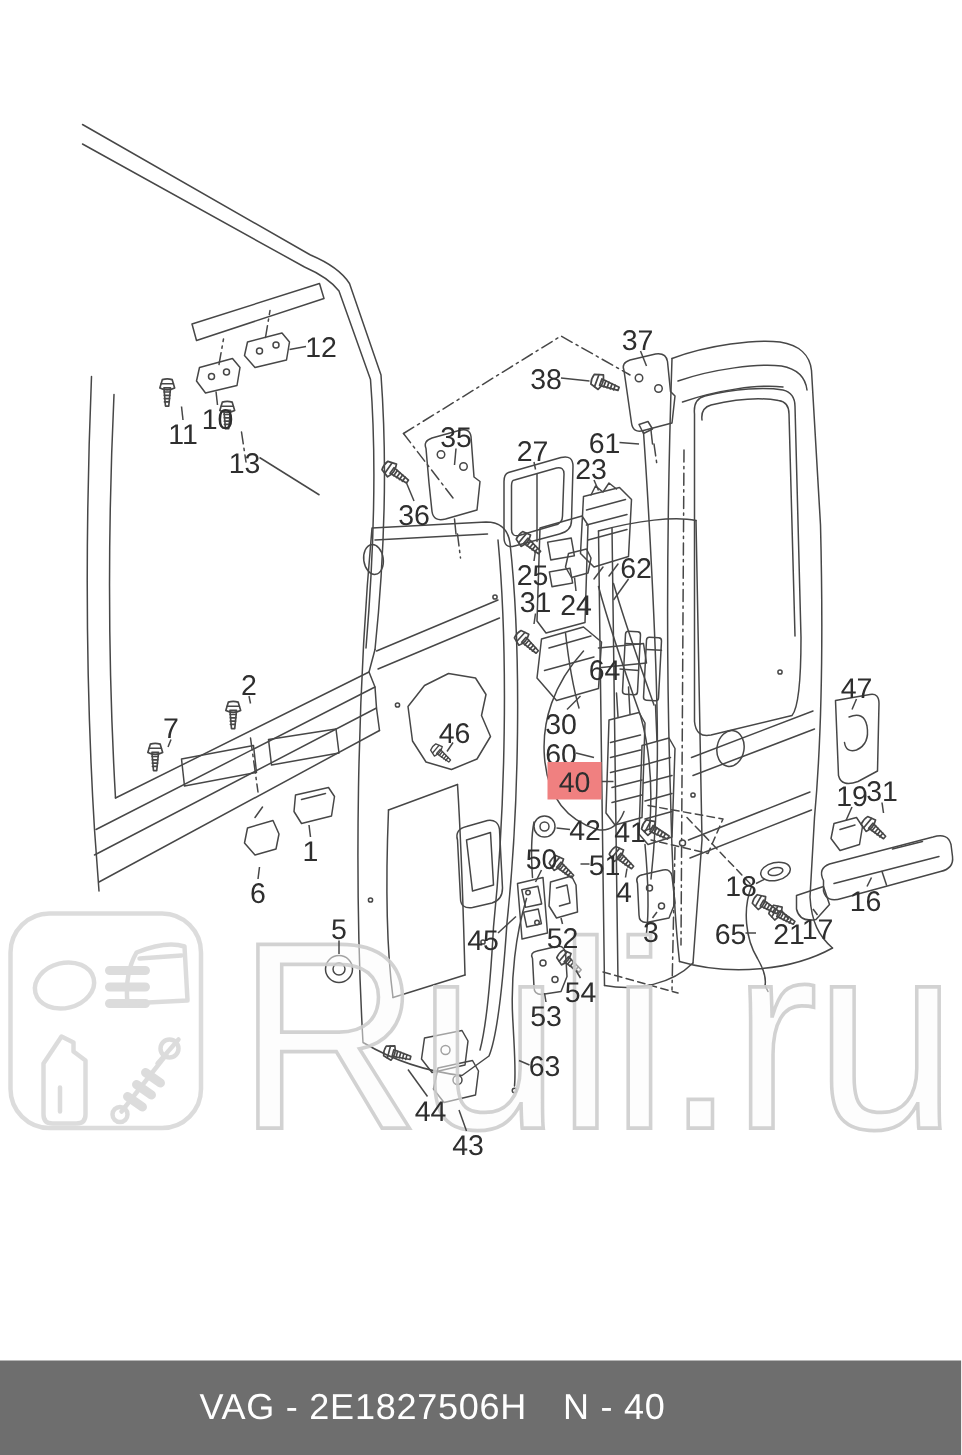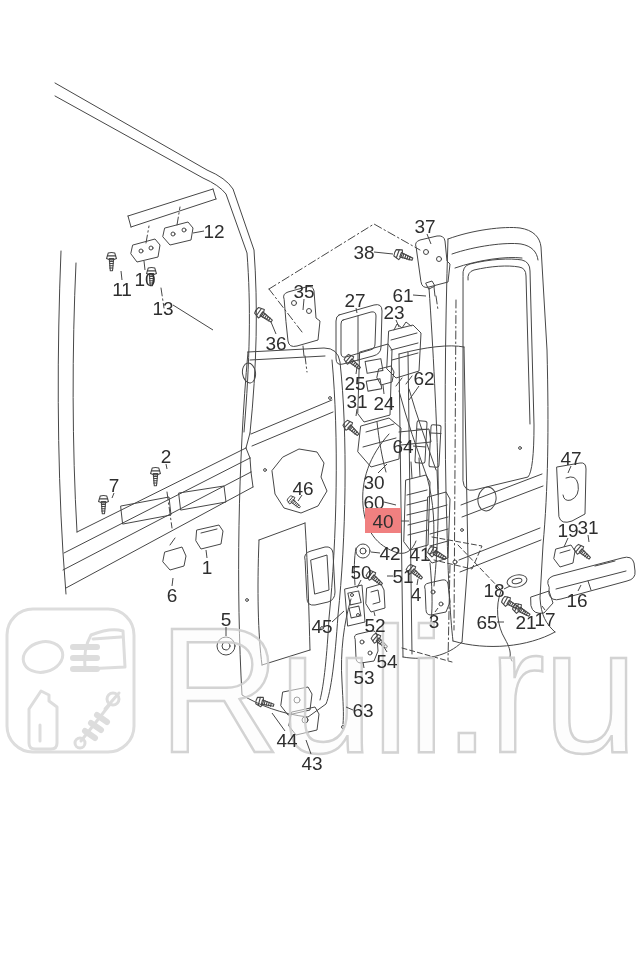--- a/index.html
+++ b/index.html
@@ -326,13 +326,18 @@
         <text x="207" y="574" class="plabel">1</text>
         <line x1="172" y1="586" x2="173" y2="578" class="leader"></line>
         <text x="172" y="602" class="plabel">6</text>
         <line x1="226" y1="627" x2="226" y2="636" class="leader"></line>
         <text x="226" y="626" class="plabel">5</text>
         <line x1="302" y1="495" x2="298" y2="501" class="leader"></line>
         <text x="303" y="495" class="plabel">46</text>
       </g>
 </svg>
 
+<div id="footer" style="background: rgb(110, 110, 110);">
+  <span>VAG - 2E1827506H</span>
+  <span class="gap"></span>
+  <span>N - 40</span>
 </div>
+</div>
 
 </body></html>

